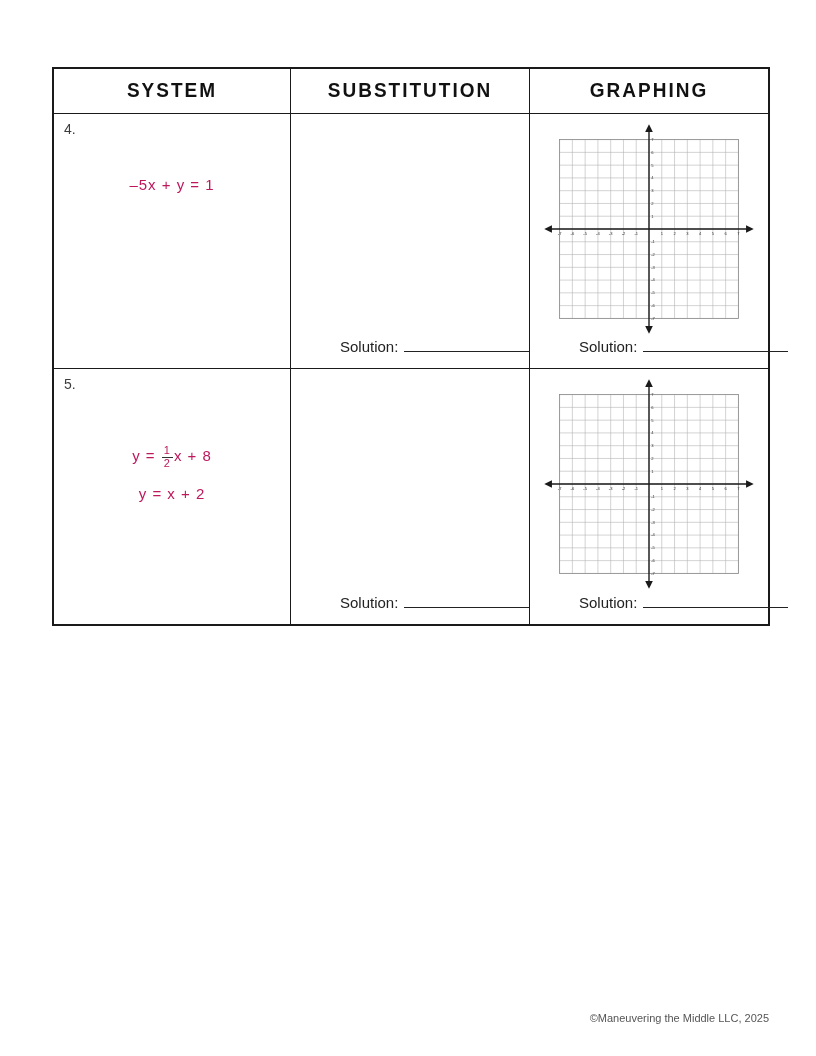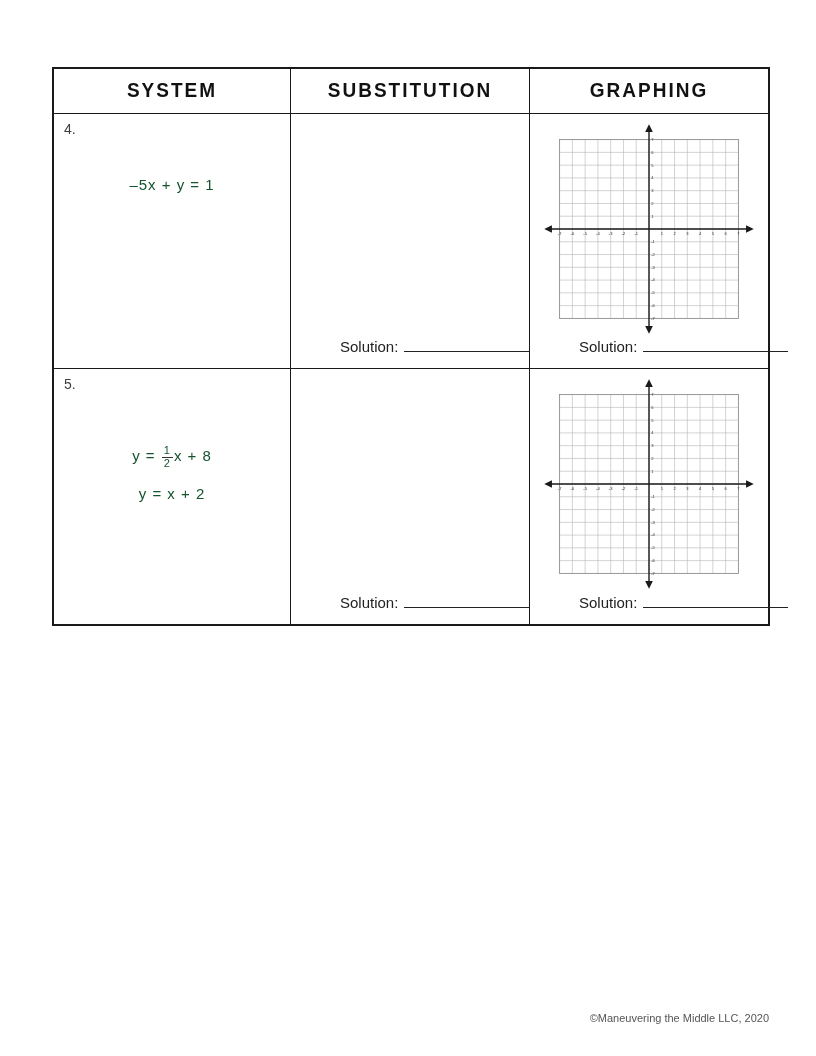--- a/index.html
+++ b/index.html
@@ -49,21 +49,21 @@
   .row-number {
     position: absolute;
     top: 7px;
     left: 10px;
     font-size: 14px;
     color: #3d3d3d;
   }
   .equations {
     text-align: center;
     font-size: 15px;
-    color: #14532d;
+    color: #be185d;
     letter-spacing: 1px;
   }
   .equations.row4 { margin-top: 62px; }
   .equations.row5 { margin-top: 76px; }
   .equation { margin-bottom: 24px; }
   .equations.row5 .equation { margin-bottom: 16px; }
   .frac {
     display: inline-flex;
     flex-direction: column;
     align-items: center;
@@ -295,15 +295,15 @@
           <text x="153" y="87.4" font-size="3.2" text-anchor="middle" fill="#333">7</text>
           <text x="84.7" y="14.1" font-size="3.2" text-anchor="start" fill="#333">7</text>
         </svg>
       <div class="solution-line">
         <span>Solution:</span><span class="blank"></span>
       </div>
     </div>
 
   </div>
 
-  <div class="footer-credit">©Maneuvering the Middle LLC, 2020</div>
+  <div class="footer-credit">©Maneuvering the Middle LLC, 2025</div>
 
 </div>
 
 </body></html>

